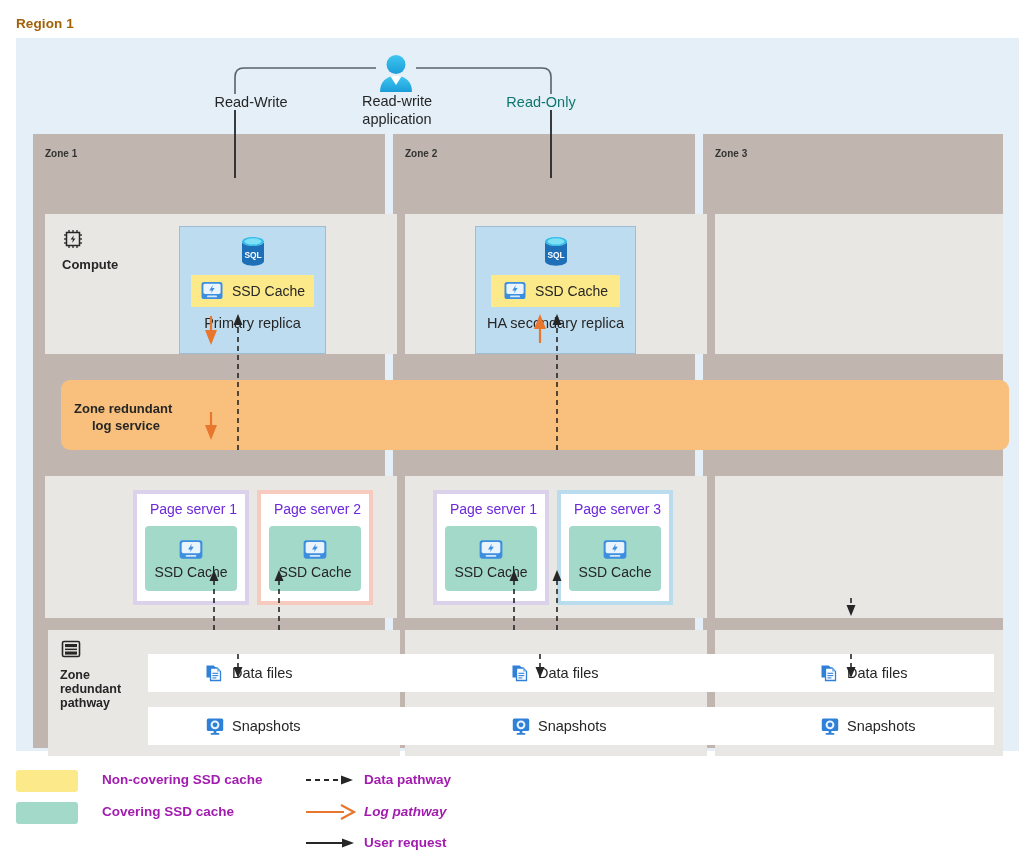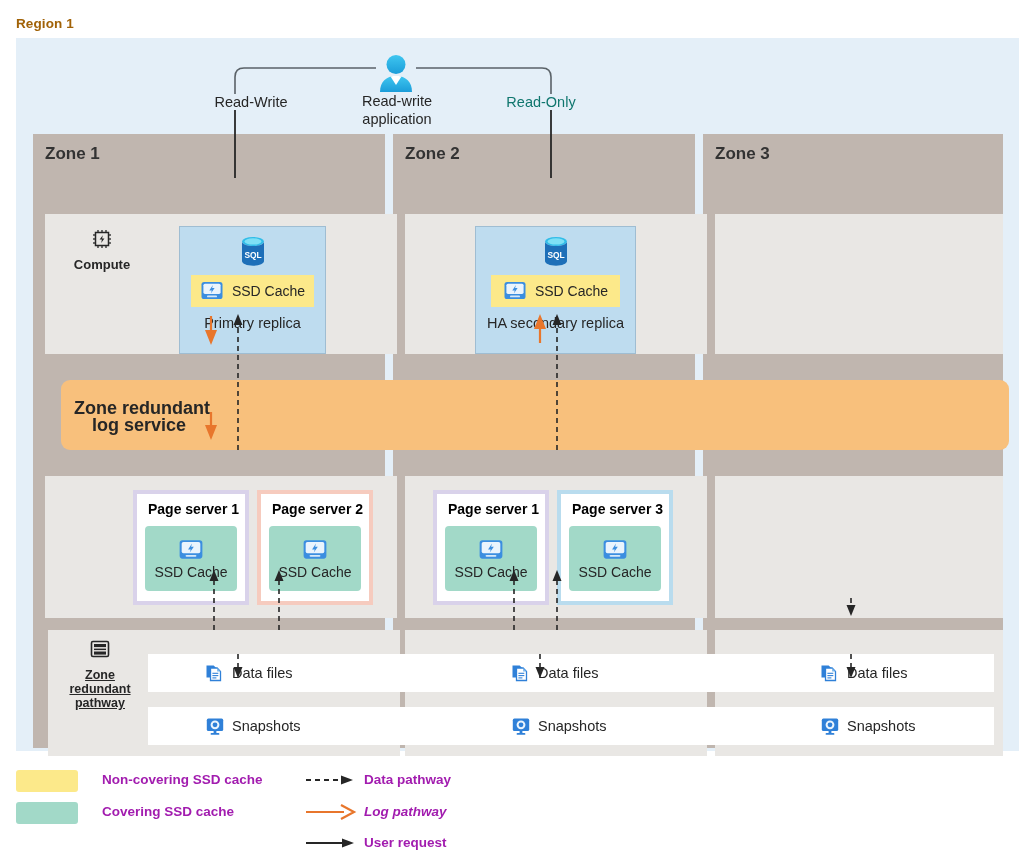--- a/index.html
+++ b/index.html
@@ -43,43 +43,43 @@
   }
   .topwires{position:absolute;left:0;top:0;width:1003px;height:140px;}
 
   
   .zone-col{position:absolute;top:96px;background:#c0b6af;}
   .zone-col.z1{left:17px;width:352px;height:614px;}
   .zone-col.z2{left:377px;width:302px;height:614px;}
   .zone-col.z3{left:687px;width:300px;height:614px;}
   .zone-head{
     position:absolute;top:0;left:0;height:40px;line-height:40px;
-    padding-left:12px;font-size:17px;font-weight:bold;color:#333;
+    padding-left:12px;font-size:10px;font-weight:bold;color:#333;
   }
 
   .band-seg{position:absolute;background:#e9e7e4;}
 
   
   .cb1{left:29px;top:176px;width:352px;height:140px;}
   .cb2{left:389px;top:176px;width:302px;height:140px;}
   .cb3{left:699px;top:176px;width:288px;height:140px;}
   .pb1{left:29px;top:438px;width:352px;height:142px;}
   .pb2{left:389px;top:438px;width:302px;height:142px;}
   .pb3{left:699px;top:438px;width:288px;height:142px;}
   .sb1{left:32px;top:592px;width:352px;height:126px;}
   .sb2{left:389px;top:592px;width:302px;height:126px;}
   .sb3{left:699px;top:592px;width:288px;height:126px;}
 
   
-  .rowlabel{position:absolute;text-align:center;width:80px;color:#262626;}
+  .rowlabel{position:absolute;width:80px;color:#262626;}
   .rowlabel .cap{font-size:12.5px;font-weight:bold;line-height:14px;margin-top:4px;}
   .rowlabel.compute{left:46px;top:190px;}
   .rowlabel.compute .cap{font-weight:bold;font-size:13px;}
   .rowlabel.pages{left:44px;top:452px;}
-  .rowlabel.storage{left:44px;top:600px;text-decoration:underline;}
+  .rowlabel.storage{left:44px;top:600px;}
 
   
   .replica{
     position:absolute;background:#bedcef;border:1px solid #9fbdd2;
   }
   .replica.primary{left:163px;top:188px;width:145px;height:126px;}
   .replica.ha{left:459px;top:188px;width:159px;height:126px;}
   .sql-ico{position:absolute;left:50%;transform:translateX(-50%);top:8px;width:30px;height:34px;}
   .cache-bar{
     position:absolute;left:11px;right:11px;top:48px;height:32px;
@@ -91,31 +91,31 @@
     position:absolute;left:0;right:0;top:88px;text-align:center;font-size:14.5px;color:#262626;
   }
 
   
   .log-band{
     position:absolute;left:45px;top:342px;width:948px;height:70px;
     background:#f8c07c;border-radius:9px;
   }
   .log-text{
     position:absolute;left:58px;top:362px;width:180px;
-    font-size:18px;font-weight:bold;color:#262626;line-height:17px;
+    font-size:13px;font-weight:bold;color:#262626;line-height:17px;
   }
   .log-text .l2{padding-left:18px;}
 
   
   .pserver{
     position:absolute;top:452px;width:116px;height:115px;
     background:#ffffff;border:4px solid #d9d2ea;box-sizing:border-box;
   }
   .pserver .ps-title{
-    position:absolute;left:5px;right:0;top:7px;text-align:center;font-size:14px;color:#000000;font-weight:bold;
+    position:absolute;left:5px;right:0;top:7px;text-align:center;font-size:14px;color:#6d28d9;
   }
   .pserver .ps-cache{
     position:absolute;left:8px;right:8px;top:32px;bottom:10px;
     background:#a2d9c8;border-radius:4px;
     display:flex;flex-direction:column;align-items:center;justify-content:center;gap:2px;
   }
   .pserver .ps-cache .txt{font-size:14px;color:#262626;}
   .ps1{left:117px;border-color:#d9d2ea;}
   .ps2{left:241px;border-color:#f6cbbe;}
   .ps3{left:417px;border-color:#d9d2ea;}

